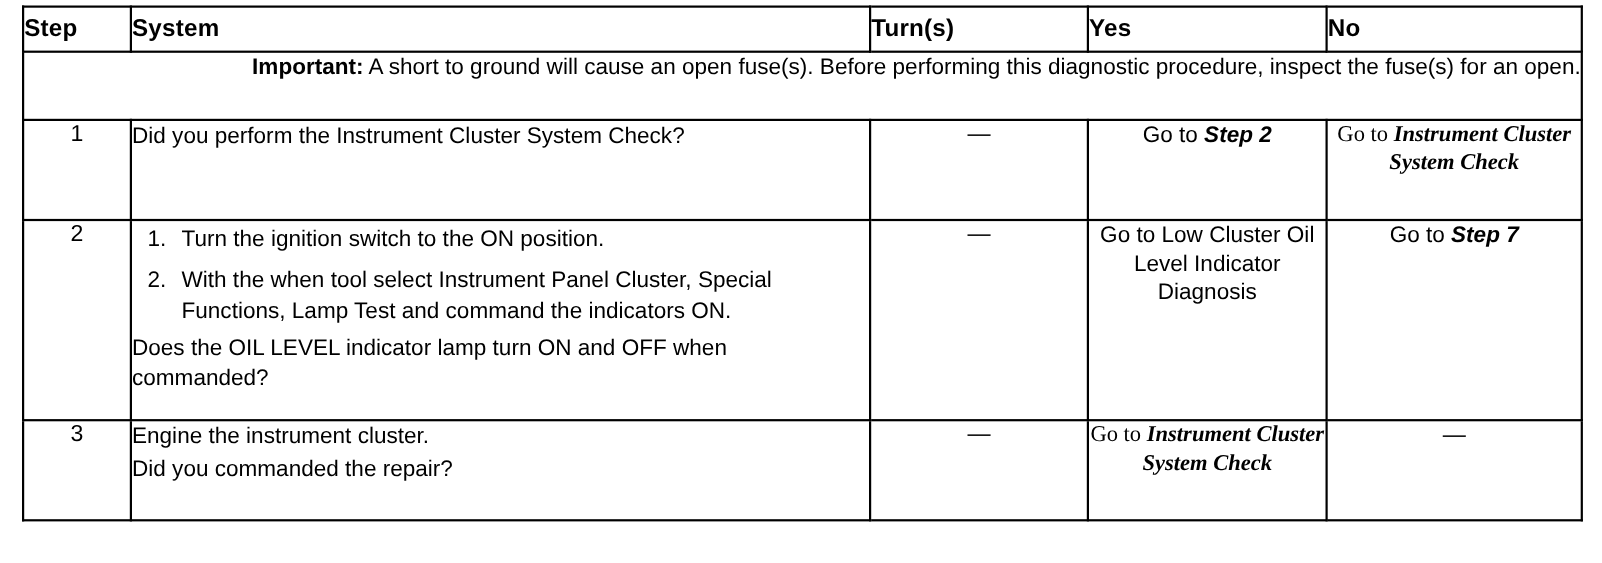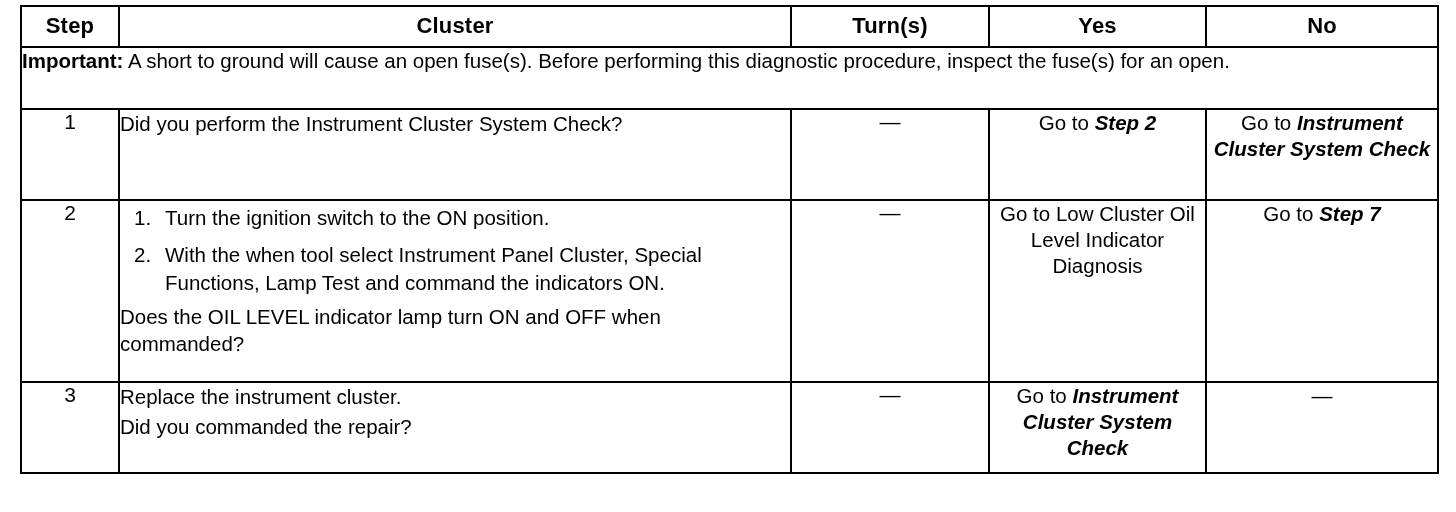--- a/index.html
+++ b/index.html
@@ -42,21 +42,21 @@
   
   col.c-step   { width: 98px; }
   col.c-action { width: 672px; }
   col.c-value  { width: 198px; }
   col.c-yes    { width: 217px; }
   col.c-no     { width: 232px; }
 
   
   .hdr-row th {
     height: 33px;
-    text-align: center;
+    text-align: left;
     vertical-align: middle;
     font-weight: bold;
     font-size: 22px;
     letter-spacing: 0.2px;
     padding: 2px 0 4px 0;
   }
 
   
   .note-cell {
     padding: 9px 12px 10px 14px;
@@ -115,31 +115,31 @@
     line-height: 1;
   }
 
   
   .yn-cell {
     text-align: center;
     font-size: 20.5px;
     line-height: 1.26;
     padding: 6px 6px 7px 6px;
   }
-  .yn-top    { vertical-align: top; }
+  .yn-top    { vertical-align: top; font-family: Liberation Serif, serif; }
   .yn-bottom { vertical-align: bottom; }
   .yn-middle { vertical-align: middle; }
   .yn-cell i, .ital {
     font-style: italic;
     font-weight: bold;
   }
   .yn-cell .plain { font-style: normal; }
 
   
-  .r-note  td { height: 60px; }
+  .r-note  td { height: 60px; text-align: right; }
   .r-one   td { height: 89px; }
   .r-two   td { height: 180px; }
   .r-three td { height: 89px; }
 </style>
 </head>
 <body>
 
 <div class="page">
 
   <table class="diag-table">
@@ -147,21 +147,21 @@
       <col class="c-step">
         <col class="c-action">
         <col class="c-value">
         <col class="c-yes">
         <col class="c-no">
     </colgroup>
 
     <thead>
       <tr class="hdr-row">
         <th>Step</th>
-        <th>Cluster</th>
+        <th>System</th>
         <th>Turn(s)</th>
         <th>Yes</th>
         <th>No</th>
       </tr>
     </thead>
 
     <tbody>
       <tr class="r-note">
         <td class="note-cell" colspan="5">
           <b>Important:</b><span> A short to ground will cause an open fuse(s). Before performing this diagnostic procedure, inspect the fuse(s) for an open.</span>
@@ -204,21 +204,21 @@
           <span class="plain">Go to Low Cluster Oil Level Indicator Diagnosis</span><i></i>
         </td>
         <td class="yn-cell yn-bottom">
           <span class="plain">Go to </span><i>Step 7</i>
         </td>
       </tr>
 
       <tr class="r-three">
         <td class="step-cell">3</td>
         <td class="action-cell">
-          <p>Replace the instrument cluster.</p>
+          <p>Engine the instrument cluster.</p>
           <p>Did you commanded the repair?</p>
         </td>
         <td class="value-cell">
           <span class="dash">—</span>
         </td>
         <td class="yn-cell yn-top">
           <span class="plain">Go to </span><i>Instrument Cluster System Check</i>
         </td>
         <td class="yn-cell yn-middle">
           <span class="plain dash">—</span>

